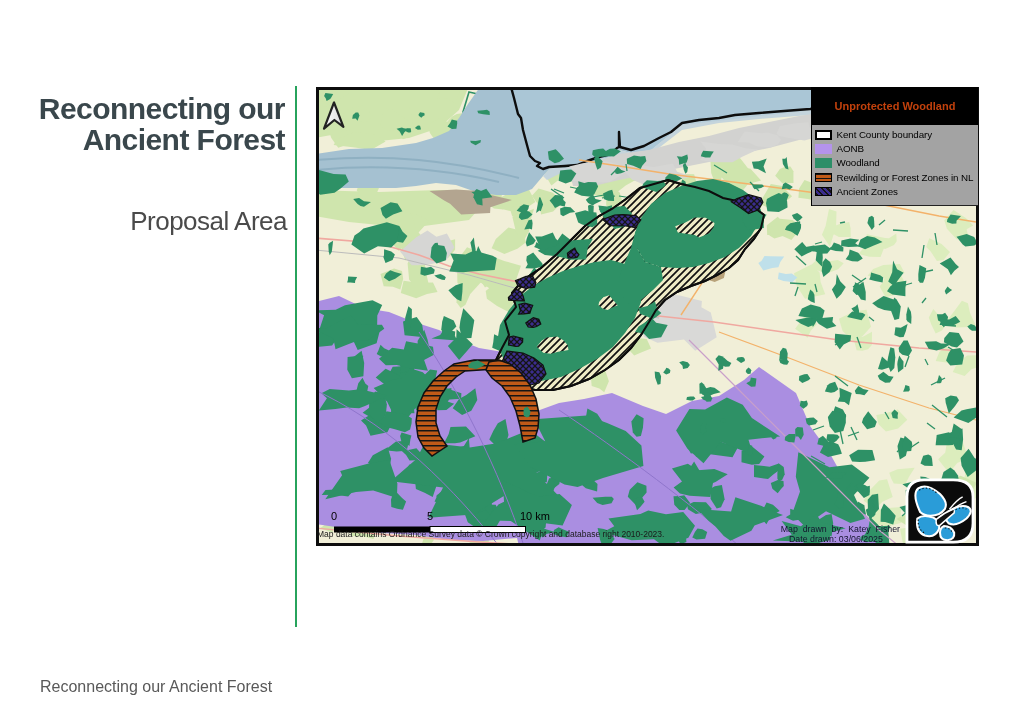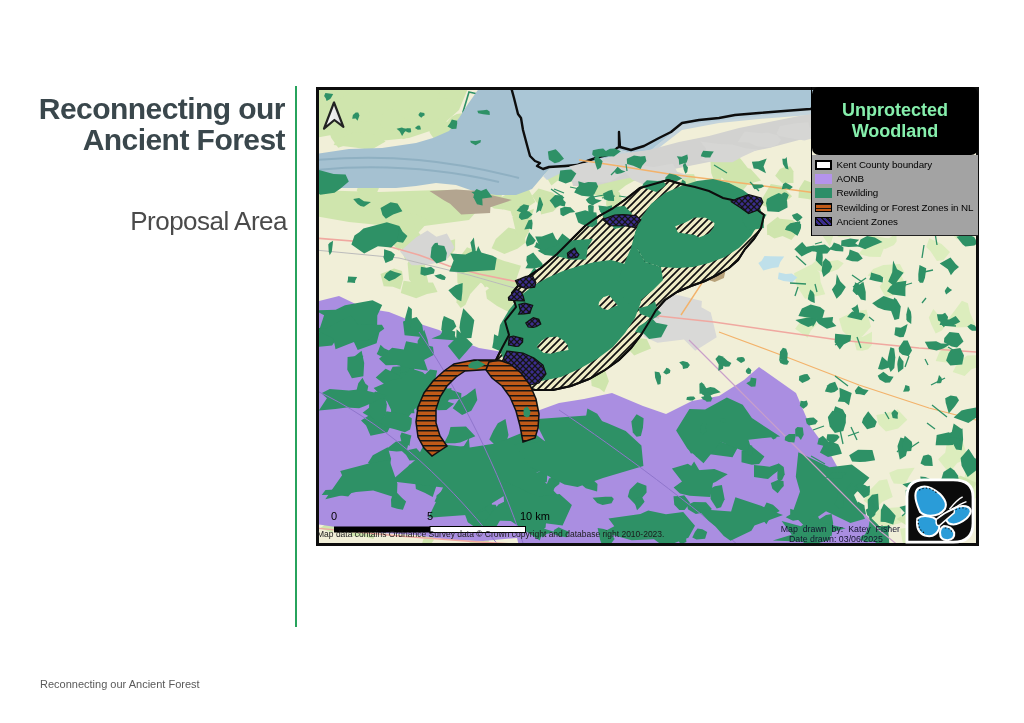--- a/index.html
+++ b/index.html
@@ -5,24 +5,24 @@
 body { width:1024px; height:723px; background:#ffffff; position:relative;
   font-family:"Liberation Sans", sans-serif; overflow:hidden; }
 .title { position:absolute; top:93px; right:739px; width:400px; text-align:right;
   font-size:30px; font-weight:bold; color:#3a474c; line-height:31px; letter-spacing:-0.55px; }
 .subtitle { position:absolute; top:206px; right:737px; width:400px; text-align:right;
   font-size:26px; color:#4a4a4a; letter-spacing:-0.5px; }
 .vline { position:absolute; left:295px; top:86px; width:2px; height:541px; background:#27a35c; }
 .mapframe { position:absolute; left:316px; top:87px; width:663px; height:459px;
   border:3px solid #0d0d0d; background:#f1efd8; overflow:hidden; }
 .caption { position:absolute; left:317px; top:529px; font-size:8.5px; color:#1a1a1a;text-align:right; }
-.footer { position:absolute; left:40px; top:678px; font-size:11px; color:#595959; }
+.footer { position:absolute; left:40px; top:678px; font-size:16px; color:#595959; }
 .legend { position:absolute; left:811px; top:87px; width:167px; border-left:1.6px solid #000; }
-.lg-head { background:#000; color:#86efac; font-weight:bold; font-size:18px; text-align:center;
-  padding:13px 0 13px 0;border-radius:7px; }
+.lg-head { background:#000; color:#c2410c; font-weight:bold; font-size:11px; text-align:center;
+  padding:13px 0 13px 0; }
 .lg-body { background:#a3a3a3; padding:5px 0 4px 3px; border-bottom:1.2px solid #222; overflow:hidden; }
 .lg-row { display:flex; align-items:flex-start; margin:0 0 4.2px 0; font-size:9.8px; color:#000;
   line-height:10px; letter-spacing:-0.1px; }
 .nw { white-space:nowrap; }
 .sw { flex:0 0 17px; width:17px; height:9.5px; margin:0 4.5px 0 0; display:inline-block; }
 .swo { background:repeating-linear-gradient(180deg,#151515 0,#151515 1.5px,#c05a18 1.5px,#c05a18 4px);
   border:1.6px solid #000; }
 .swc { background:repeating-linear-gradient(45deg,#151515 0,#151515 1.5px,#3b2d8e 1.5px,#3b2d8e 4px);
   border:1.6px solid #000; }
 .swh { background:repeating-linear-gradient(45deg,#111 0,#111 1.6px,#fff 1.6px,#fff 5px);
@@ -600,21 +600,21 @@
 <div class="lg-row">
         <span class="sw" style="background:#fff;border:2.2px solid #000"></span>
         <span class="nw">Kent County boundary</span>
       </div>
 <div class="lg-row">
         <span class="sw" style="background:#b493ec"></span>
         <span class="nw">AONB</span>
       </div>
 <div class="lg-row">
         <span class="sw" style="background:#2c8e68"></span>
-        <span class="nw">Rewilding</span>
+        <span class="nw">Woodland</span>
       </div>
 <div class="lg-row">
         <span class="sw swo"></span>
         <span class="nw">Rewilding or Forest Zones in NL</span>
       </div>
 <div class="lg-row">
         <span class="sw swc"></span>
         <span class="nw">Ancient Zones</span>
       </div>
 </div>

